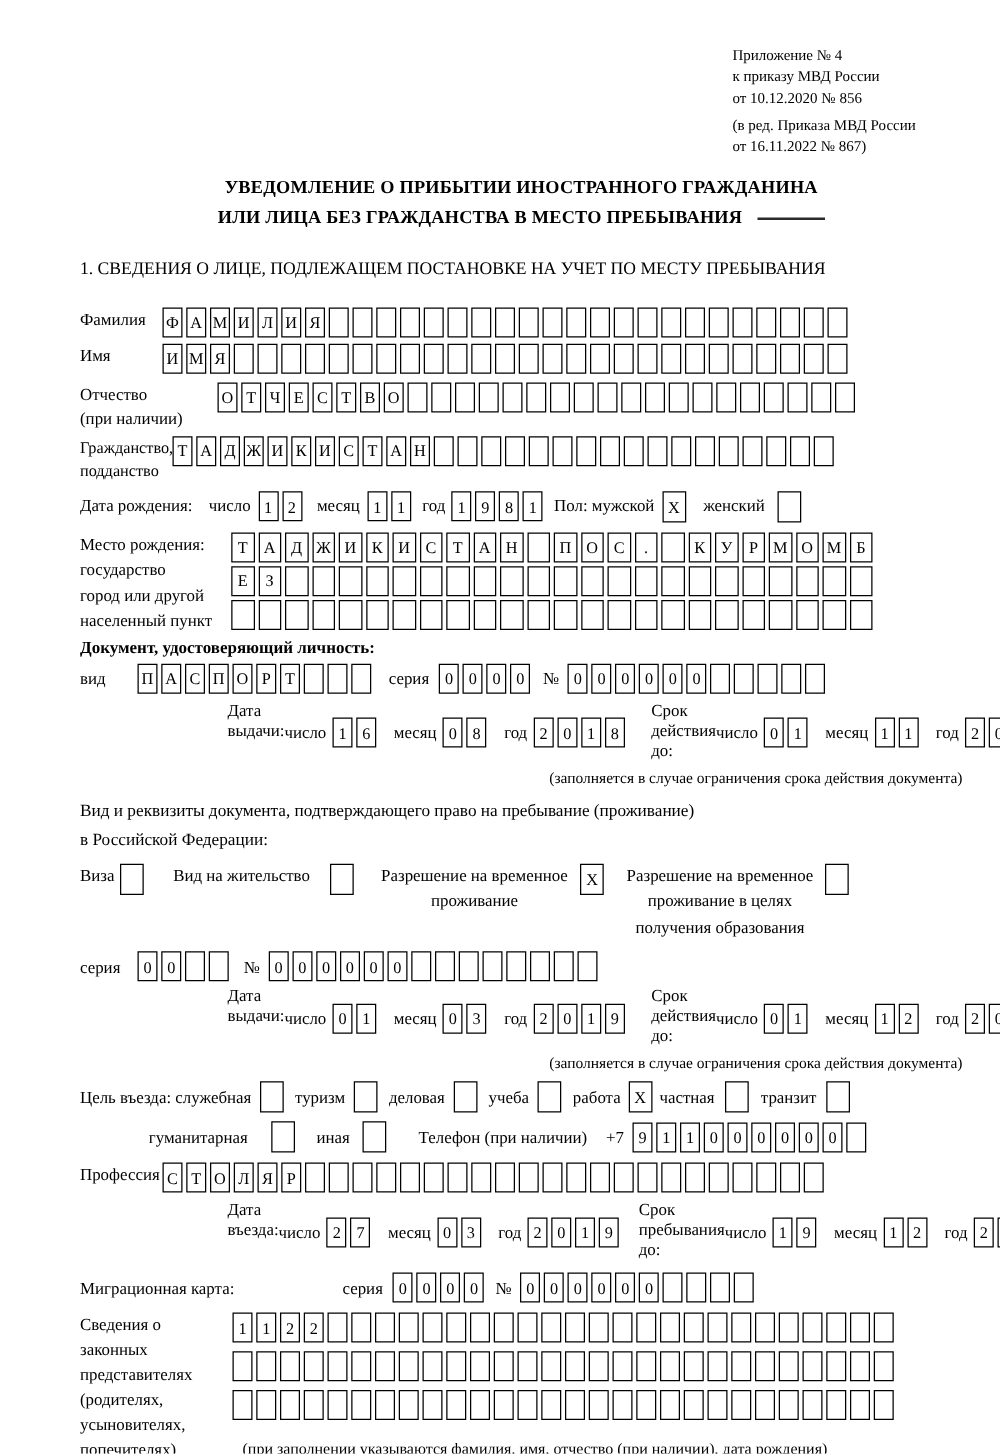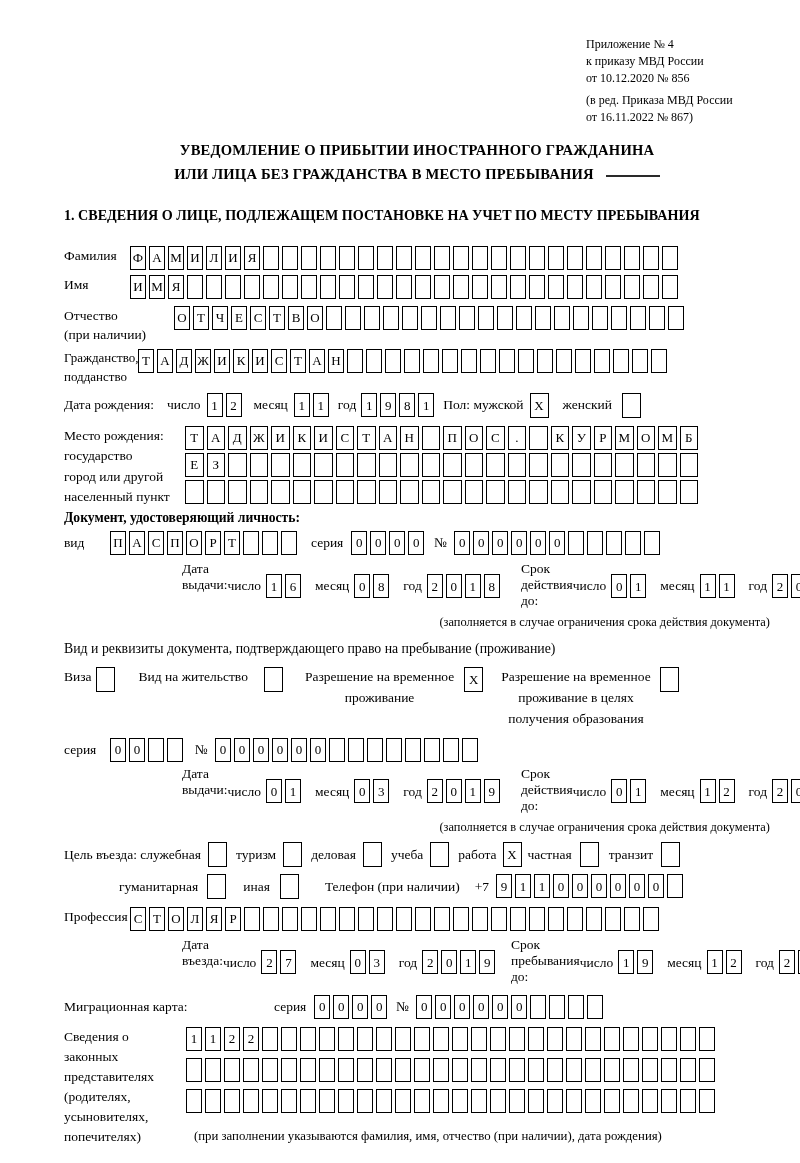--- a/index.html
+++ b/index.html
@@ -7,21 +7,21 @@
   .page {
     position:relative; width:800px; height:1163px; background:#ffffff; color:#000;
     font-family:"Liberation Serif","DejaVu Serif",serif;
     padding:36px 30px 8px 64px; overflow:hidden;
   }
   .hdr { width:180px; margin-left:auto; margin-right:4px; font-size:12px; line-height:1.42; }
   .hdr-gap { height:5px; }
   .forma { text-align:right; padding-right:8px; font-weight:700; font-size:14px; margin-top:13px; letter-spacing:0.4px; }
   .title { text-align:center; font-weight:700; font-size:14.6px; line-height:1.6; margin-top:13px; letter-spacing:0.2px; }
   .uline { display:inline-block; width:54px; height:2px; background:#2a2a2a; margin-left:12px; vertical-align:2px; }
-  .sec { font-weight:700; font-size:14.1px; margin:21px 0 22px 0; white-space:nowrap; }
+  .sec { font-weight:400; font-size:14.1px; margin:21px 0 22px 0; white-space:nowrap; }
 
   .frow { display:flex; align-items:flex-start; margin-bottom:5px; font-size:13.5px; }
   .vcenter { align-items:center; }
   .lbl { line-height:1.45; }
   .cells { display:flex; flex-wrap:nowrap; }
   .cell {
     flex:0 0 16px; width:16px; height:24px; border:1.5px solid #000; margin-right:3px;
     display:inline-flex; align-items:center; justify-content:center;
     font-size:13px; line-height:1; background:#fff;
   }
@@ -410,20 +410,21 @@
             <span class="cell">2</span>
             <span class="cell">5</span>
           </div>
       </div>
     </div>
   </div>
   <div class="rnote">(заполняется в случае ограничения срока действия документа)</div>
 
   <div style="font-size:13.8px; line-height:1.7">
     <div>Вид и реквизиты документа, подтверждающего право на пребывание (проживание)</div>
+    <div>в Российской Федерации:</div>
   </div>
 
   <div class="opts">
     <div class="opt">
       <span class="opt-txt" style="margin-right:4px">Виза</span>
       <div class="cells cbwrap">
           <span class="cell"></span>
         </div>
     </div>
     <div class="opt" style="margin-left:24px">
@@ -553,21 +554,21 @@
     <div class="cells cbwrap" style="margin-right:10px">
         <span class="cell"></span>
       </div>
     <span class="lbl" style="margin-right:8px">транзит</span>
     <div class="cells cbwrap">
         <span class="cell"></span>
       </div>
   </div>
 
   <div class="frow vcenter" style="margin-bottom:8px; padding-left:55px">
-    <span class="lbl" style="margin-right:9px">гуманитарная</span>
+    <span class="lbl" style="margin-right:19px">гуманитарная</span>
     <div class="cells cbwrap" style="margin-right:17px">
         <span class="cell"></span>
       </div>
     <span class="lbl" style="margin-right:10px">иная</span>
     <div class="cells cbwrap" style="margin-right:26px">
         <span class="cell"></span>
       </div>
     <span class="lbl" style="margin-right:15px">Телефон (при наличии)</span>
     <span class="lbl" style="margin-right:7px">+7</span>
     <div class="cells">

